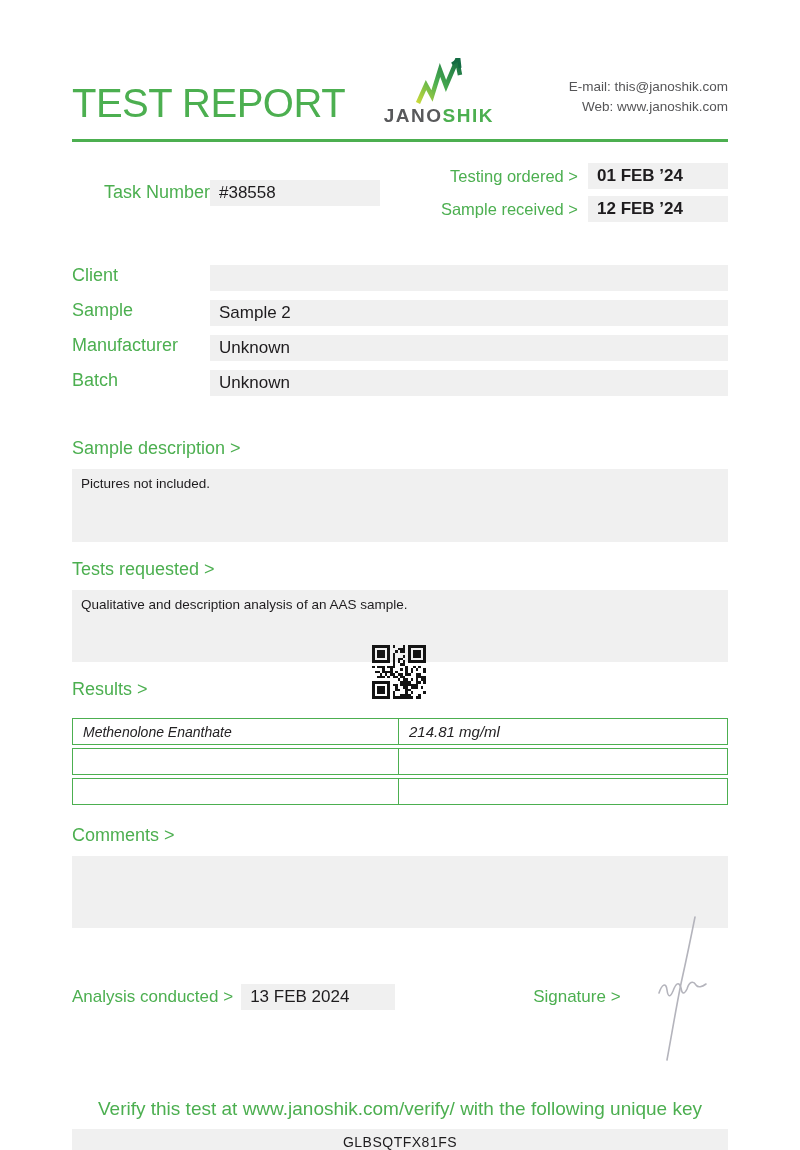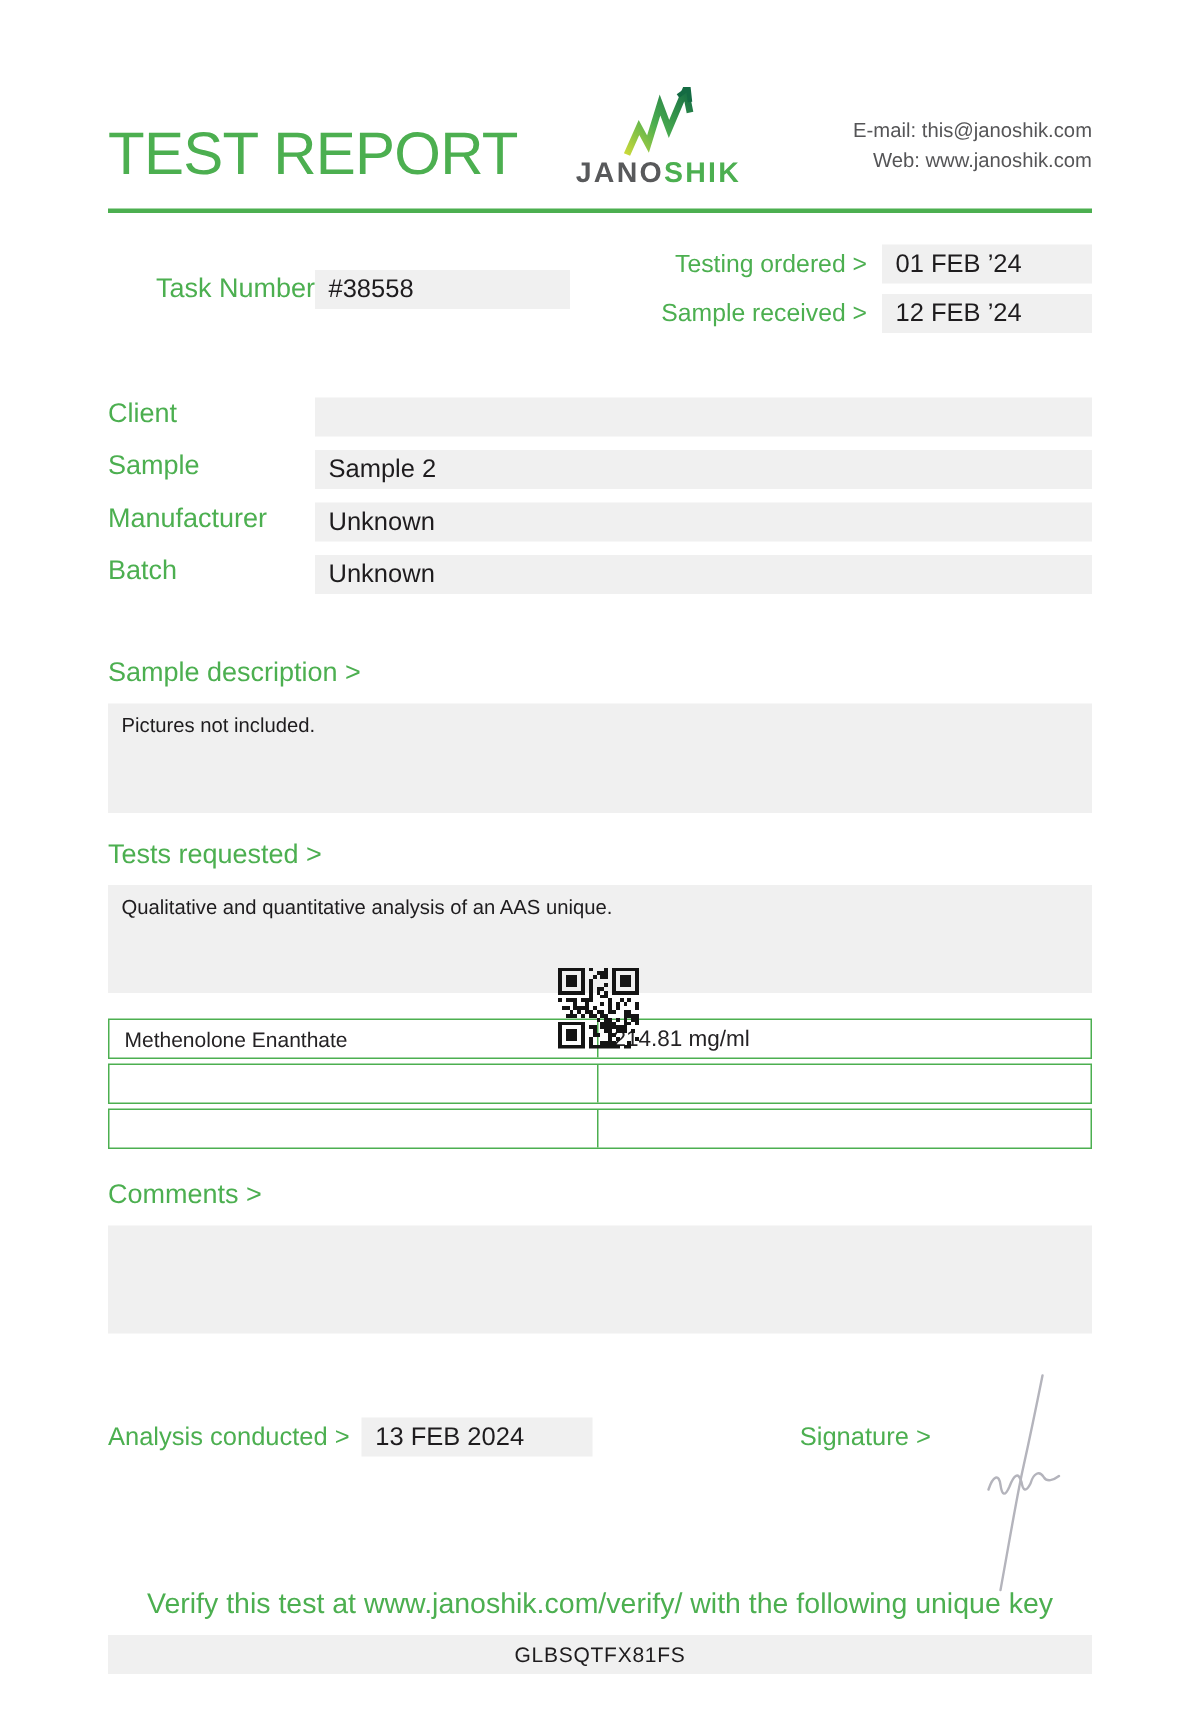--- a/index.html
+++ b/index.html
@@ -21,40 +21,40 @@
   .task-row { display:flex; justify-content:space-between; margin-top:21px;text-align:right; }
   .glabel { color:#4caf50; font-size:18px; }
   .glabel.sm { font-size:16.5px; }
   .vbox { background:#f0f0f0; color:#1e1c1e; font-size:17px; display:flex; align-items:center; padding:0 9px; height:26px; }
   .task-left { display:flex; align-items:center; }
   .task-left .glabel { width:138px; }
   .task-number { width:170px; font-weight:500; }
   .task-right { display:flex; flex-direction:column; gap:7px; }
   .date-row { display:flex; align-items:center; justify-content:flex-end; }
   .date-row .glabel { margin-right:10px; }
-  .date-box { width:140px; font-weight:400; }
+  .date-box { width:140px; font-weight:700; }
 
   
   .details { margin-top:43px; }
   .detail-row { display:flex; margin-bottom:9px; }
   .detail-row .glabel { width:138px; }
   .detail-row .vbox { flex:1; }
 
   
   .section-label { color:#4caf50; font-size:18px; }
   .tbox { background:#f0f0f0; font-size:13.5px; color:#1e1c1e; padding:7px 9px; margin-top:10px; }
   .sec-desc { margin-top:42px; }
   .sec-desc .tbox { height:73px; }
   .sec-tests { margin-top:17px; }
   .sec-tests .tbox { height:72px; }
 
   
   .sec-results { margin-top:17px; }
   .qr { position:absolute; left:372px; top:645px; width:54px; height:54px; }
-  .rtable { margin-top:2px; }
+  .rtable { margin-top:18px;font-style:italic; }
   .rrow { display:flex; border:1.5px solid #4caf50; height:27px; margin-bottom:3px; }
   .rcell { display:flex; align-items:center; font-size:14px; padding:0 10px; }
   .rcell.c1 { width:326px; border-right:1.5px solid #4caf50; }
   .rcell.c2 { flex:1; font-size:15px; }
 
   
   .sec-comments { margin-top:20px; }
   .sec-comments .tbox { height:72px; }
 
   
@@ -142,21 +142,21 @@
     </div>
   </section>
 
   <section class="sec-desc">
     <div class="section-label">Sample description &gt;</div>
     <div class="tbox">Pictures not included.</div>
   </section>
 
   <section class="sec-tests">
     <div class="section-label">Tests requested &gt;</div>
-    <div class="tbox">Qualitative and quantitative analysis of an AAS unique.</div>
+    <div class="tbox">Qualitative and description analysis of an AAS sample.</div>
   </section>
 
   <div class="qr" id="qr"><svg viewBox="0 0 21 21" width="54" height="54" shape-rendering="crispEdges">
         <rect x="0" y="0" width="1" height="1" fill="#141414"></rect>
         <rect x="1" y="0" width="1" height="1" fill="#141414"></rect>
         <rect x="2" y="0" width="1" height="1" fill="#141414"></rect>
         <rect x="3" y="0" width="1" height="1" fill="#141414"></rect>
         <rect x="4" y="0" width="1" height="1" fill="#141414"></rect>
         <rect x="5" y="0" width="1" height="1" fill="#141414"></rect>
         <rect x="6" y="0" width="1" height="1" fill="#141414"></rect>
@@ -371,20 +371,21 @@
         <rect x="11" y="20" width="1" height="1" fill="#141414"></rect>
         <rect x="12" y="20" width="1" height="1" fill="#141414"></rect>
         <rect x="13" y="20" width="1" height="1" fill="#141414"></rect>
         <rect x="14" y="20" width="1" height="1" fill="#141414"></rect>
         <rect x="15" y="20" width="1" height="1" fill="#141414"></rect>
         <rect x="17" y="20" width="1" height="1" fill="#141414"></rect>
         <rect x="18" y="20" width="1" height="1" fill="#141414"></rect>
       </svg></div>
 
   <section class="sec-results">
+    <div class="section-label">Results &gt;</div>
     <div class="rtable">
       <div class="rrow">
         <div class="rcell c1">Methenolone Enanthate</div>
         <div class="rcell c2">214.81 mg/ml</div>
       </div>
       <div class="rrow">
         <div class="rcell c1"></div>
         <div class="rcell c2"></div>
       </div>
       <div class="rrow">

